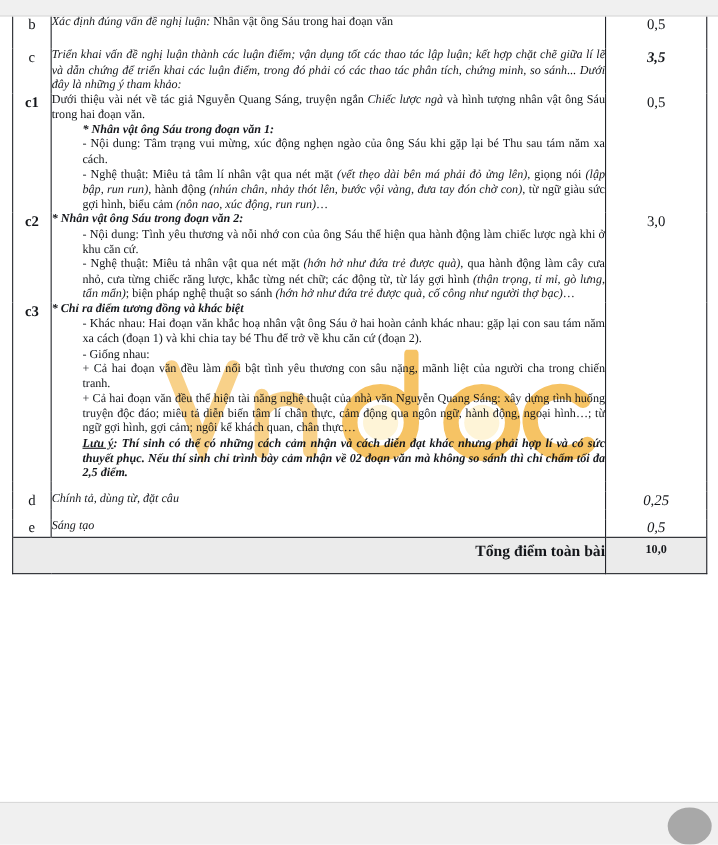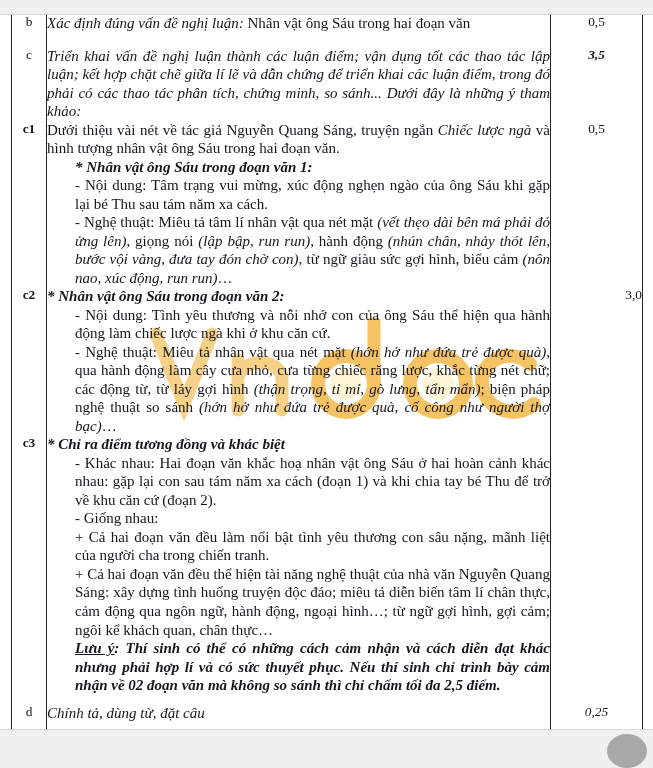--- a/index.html
+++ b/index.html
@@ -75,21 +75,21 @@
   .cell-code {
     border-left: 1.6px solid #22242a;
     border-right: 1.3px solid #22242a;
     text-align: center;
     font-size: 13.4px;
     padding-top: 4px;
   }
   .cell-body {
     border-right: 1.3px solid #22242a;
     padding: 1px 5px 2px 5px;
-    font-size: 15px;
+    font-size: 11px;
     line-height: 1.235;
     text-align: justify;
     text-justify: inter-word;
     hyphens: none;
   }
   .cell-score {
     text-align: center;
     font-size: 13.4px;
     border-right: 1.6px solid #22242a;
     padding-top: 4px;
@@ -98,21 +98,21 @@
 
   .code-b  { font-weight: 400; }
   .code-bd { font-weight: 700; margin-top: 38px; }
 
   .score-plain { font-style: normal; font-weight: 400; }
   .score-bold  { font-style: italic; font-weight: 700; }
   .score-ital  { font-style: italic; font-weight: 400; }
 
   
   .sc-mid  { display:block; }
-  .sc-push-90  { padding-top: 90px; text-align: right;  }
+  .sc-push-90  { padding-top: 90px;  }
   .sc-push-22  { padding-top: 22px;  }
   .sc-push-16  { padding-top: 16px;  }
 
   
   .i   { font-style: italic; }
   .bi  { font-style: italic; font-weight: 700; }
   .u   { text-decoration: underline; }
   .n   { font-style: normal; font-weight: 400; }
 
   p.line { margin: 0; }

